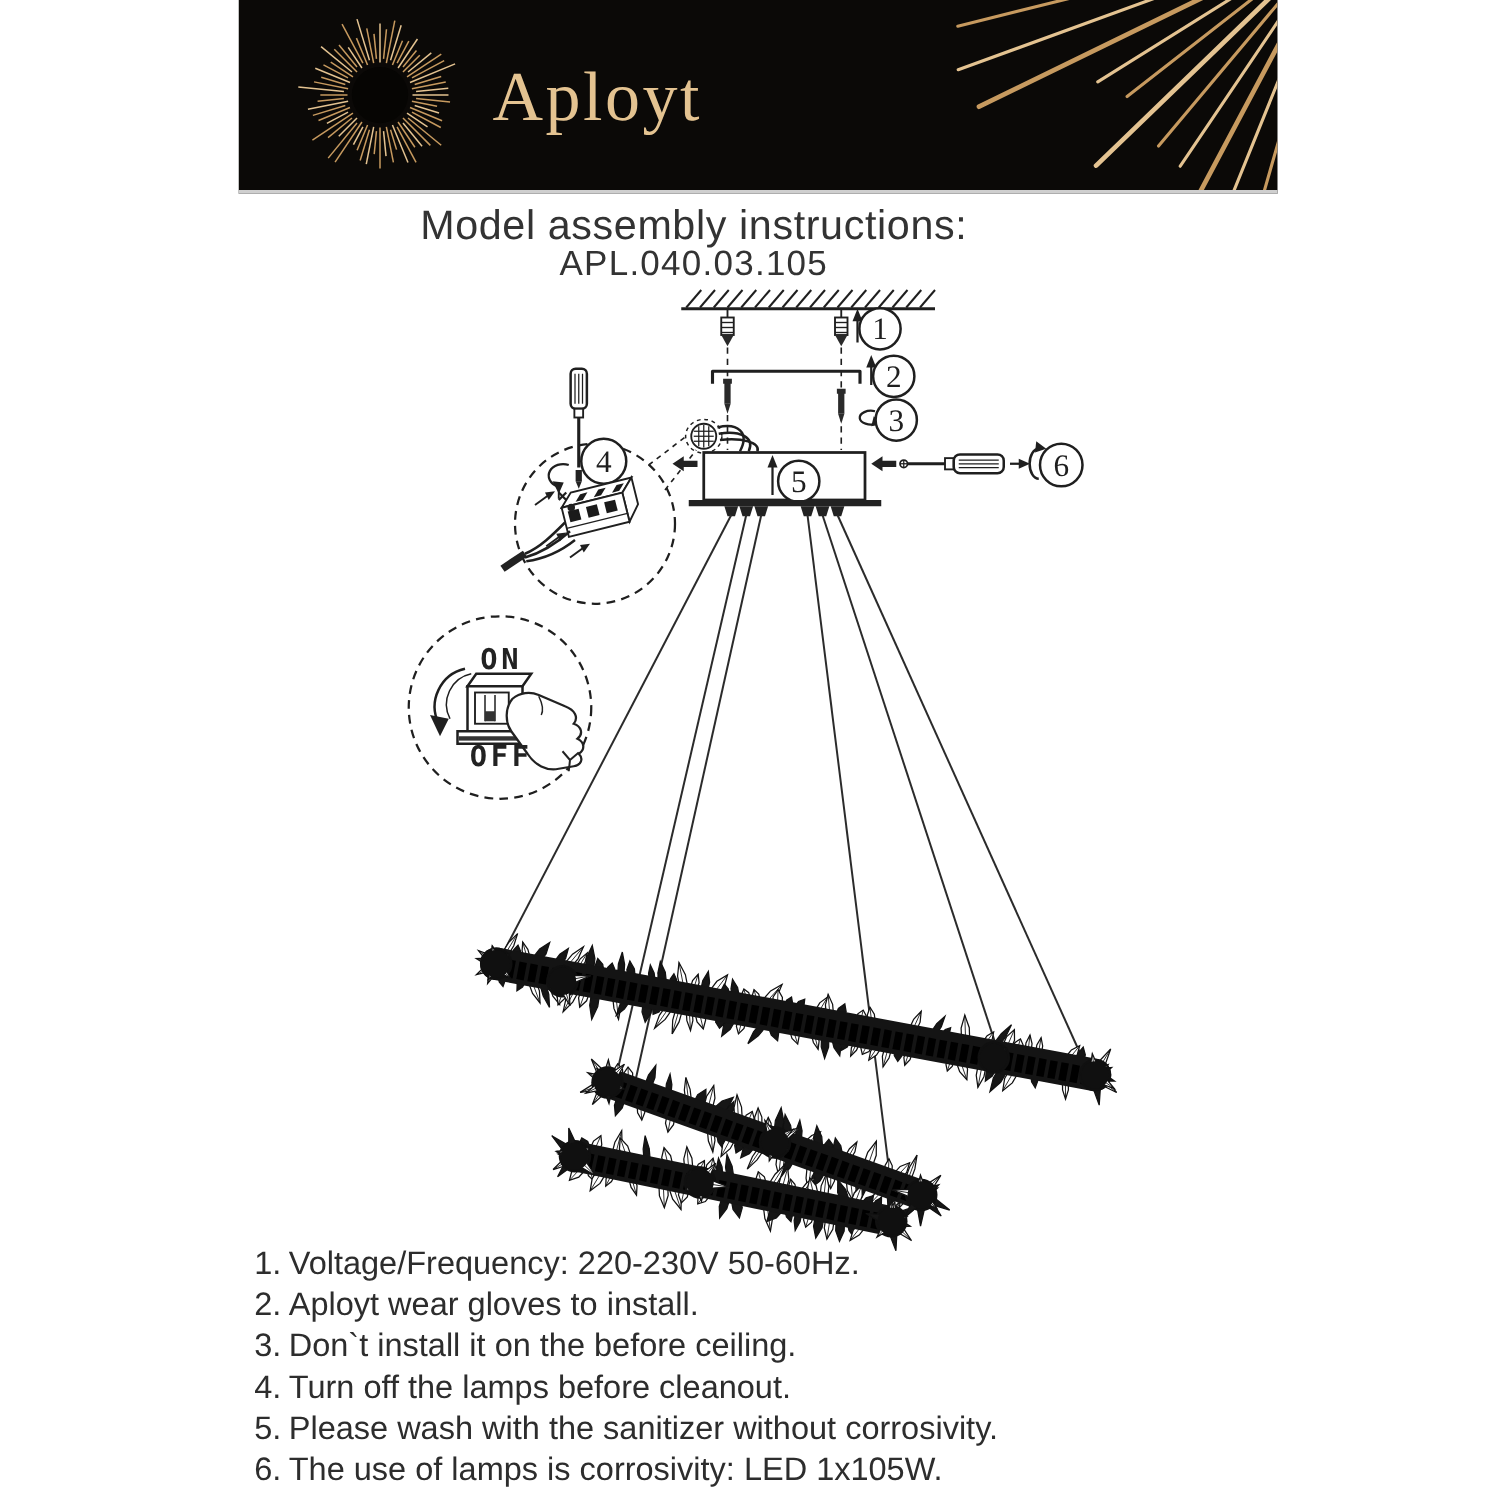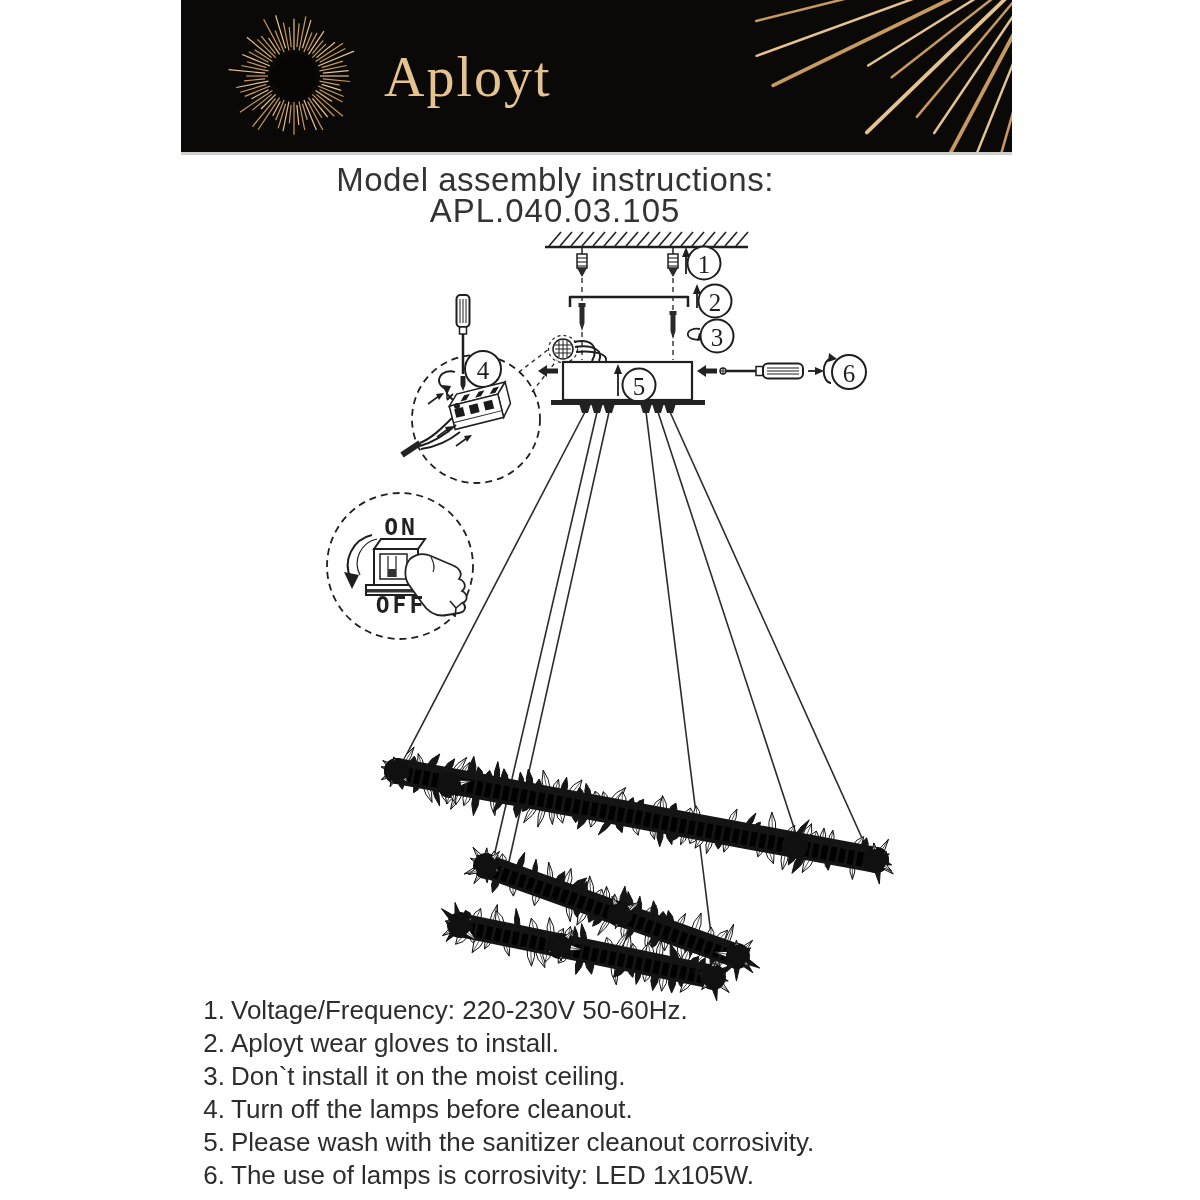--- a/index.html
+++ b/index.html
@@ -1,24 +1,24 @@
 <!DOCTYPE html>
 <html><head>
 <meta charset="utf-8">
 <style>
   html,body{margin:0;padding:0;}
   body{width:1200px;height:1200px;position:relative;background:#ffffff;
        font-family:"Liberation Sans",sans-serif;overflow:hidden;}
-  .banner{position:absolute;left:181px;top:0;width:831px;height:152px;
+  .banner{position:absolute;left:191px;top:0;width:831px;height:152px;
           background:var(--banner-bg,#0b0907);overflow:hidden;border-bottom:3px solid #cfcfcf;}
   .banner svg{display:block;}
   .wordmark{font-family:"Liberation Serif",serif;font-size:56px;fill:var(--gold-light,#d9b585);letter-spacing:2px;}
   .titleblock{position:absolute;left:155px;top:164px;width:800px;text-align:center;color:#333;}
   .titleblock .t1{font-size:33px;line-height:31px;letter-spacing:0.5px;}
-  .titleblock .t2{font-size:33px;line-height:31px;letter-spacing:1px;}
+  .titleblock .t2{font-size:28px;line-height:31px;letter-spacing:1px;}
   .diagram{position:absolute;left:0;top:0;width:1200px;height:1200px;}
   .ink{stroke:#1f1f1f;}
   .co-circle{fill:#fff;stroke:#1f1f1f;stroke-width:2px;}
   .co-num{font-family:"Liberation Serif",serif;font-size:25px;fill:#1f1f1f;
           text-anchor:middle;dominant-baseline:central;}
   .sw-label{font-family:"DejaVu Sans Mono",monospace;font-weight:bold;font-size:23px;
             fill:#222;text-anchor:middle;letter-spacing:3px;}
   .instructions{position:absolute;left:187px;top:994px;width:860px;color:#2d2d2d;font-size:26px;}
   .instr-row{display:flex;line-height:33px;}
   .instr-num{width:38px;text-align:right;flex:none;}
@@ -824,27 +824,27 @@
   <div class="instr-row">
     <span class="instr-num">1.</span>
     <span class="instr-text">Voltage/Frequency: 220-230V 50-60Hz.</span>
   </div>
   <div class="instr-row">
     <span class="instr-num">2.</span>
     <span class="instr-text">Aployt wear gloves to install.</span>
   </div>
   <div class="instr-row">
     <span class="instr-num">3.</span>
-    <span class="instr-text">Don`t install it on the moist ceiling.</span>
+    <span class="instr-text">Don`t install it on the before ceiling.</span>
   </div>
   <div class="instr-row">
     <span class="instr-num">4.</span>
     <span class="instr-text">Turn off the lamps before cleanout.</span>
   </div>
   <div class="instr-row">
     <span class="instr-num">5.</span>
-    <span class="instr-text">Please wash with the sanitizer cleanout corrosivity.</span>
+    <span class="instr-text">Please wash with the sanitizer without corrosivity.</span>
   </div>
   <div class="instr-row">
     <span class="instr-num">6.</span>
     <span class="instr-text">The use of lamps is corrosivity: LED 1x105W.</span>
   </div>
 </div>
 
 </body></html>

